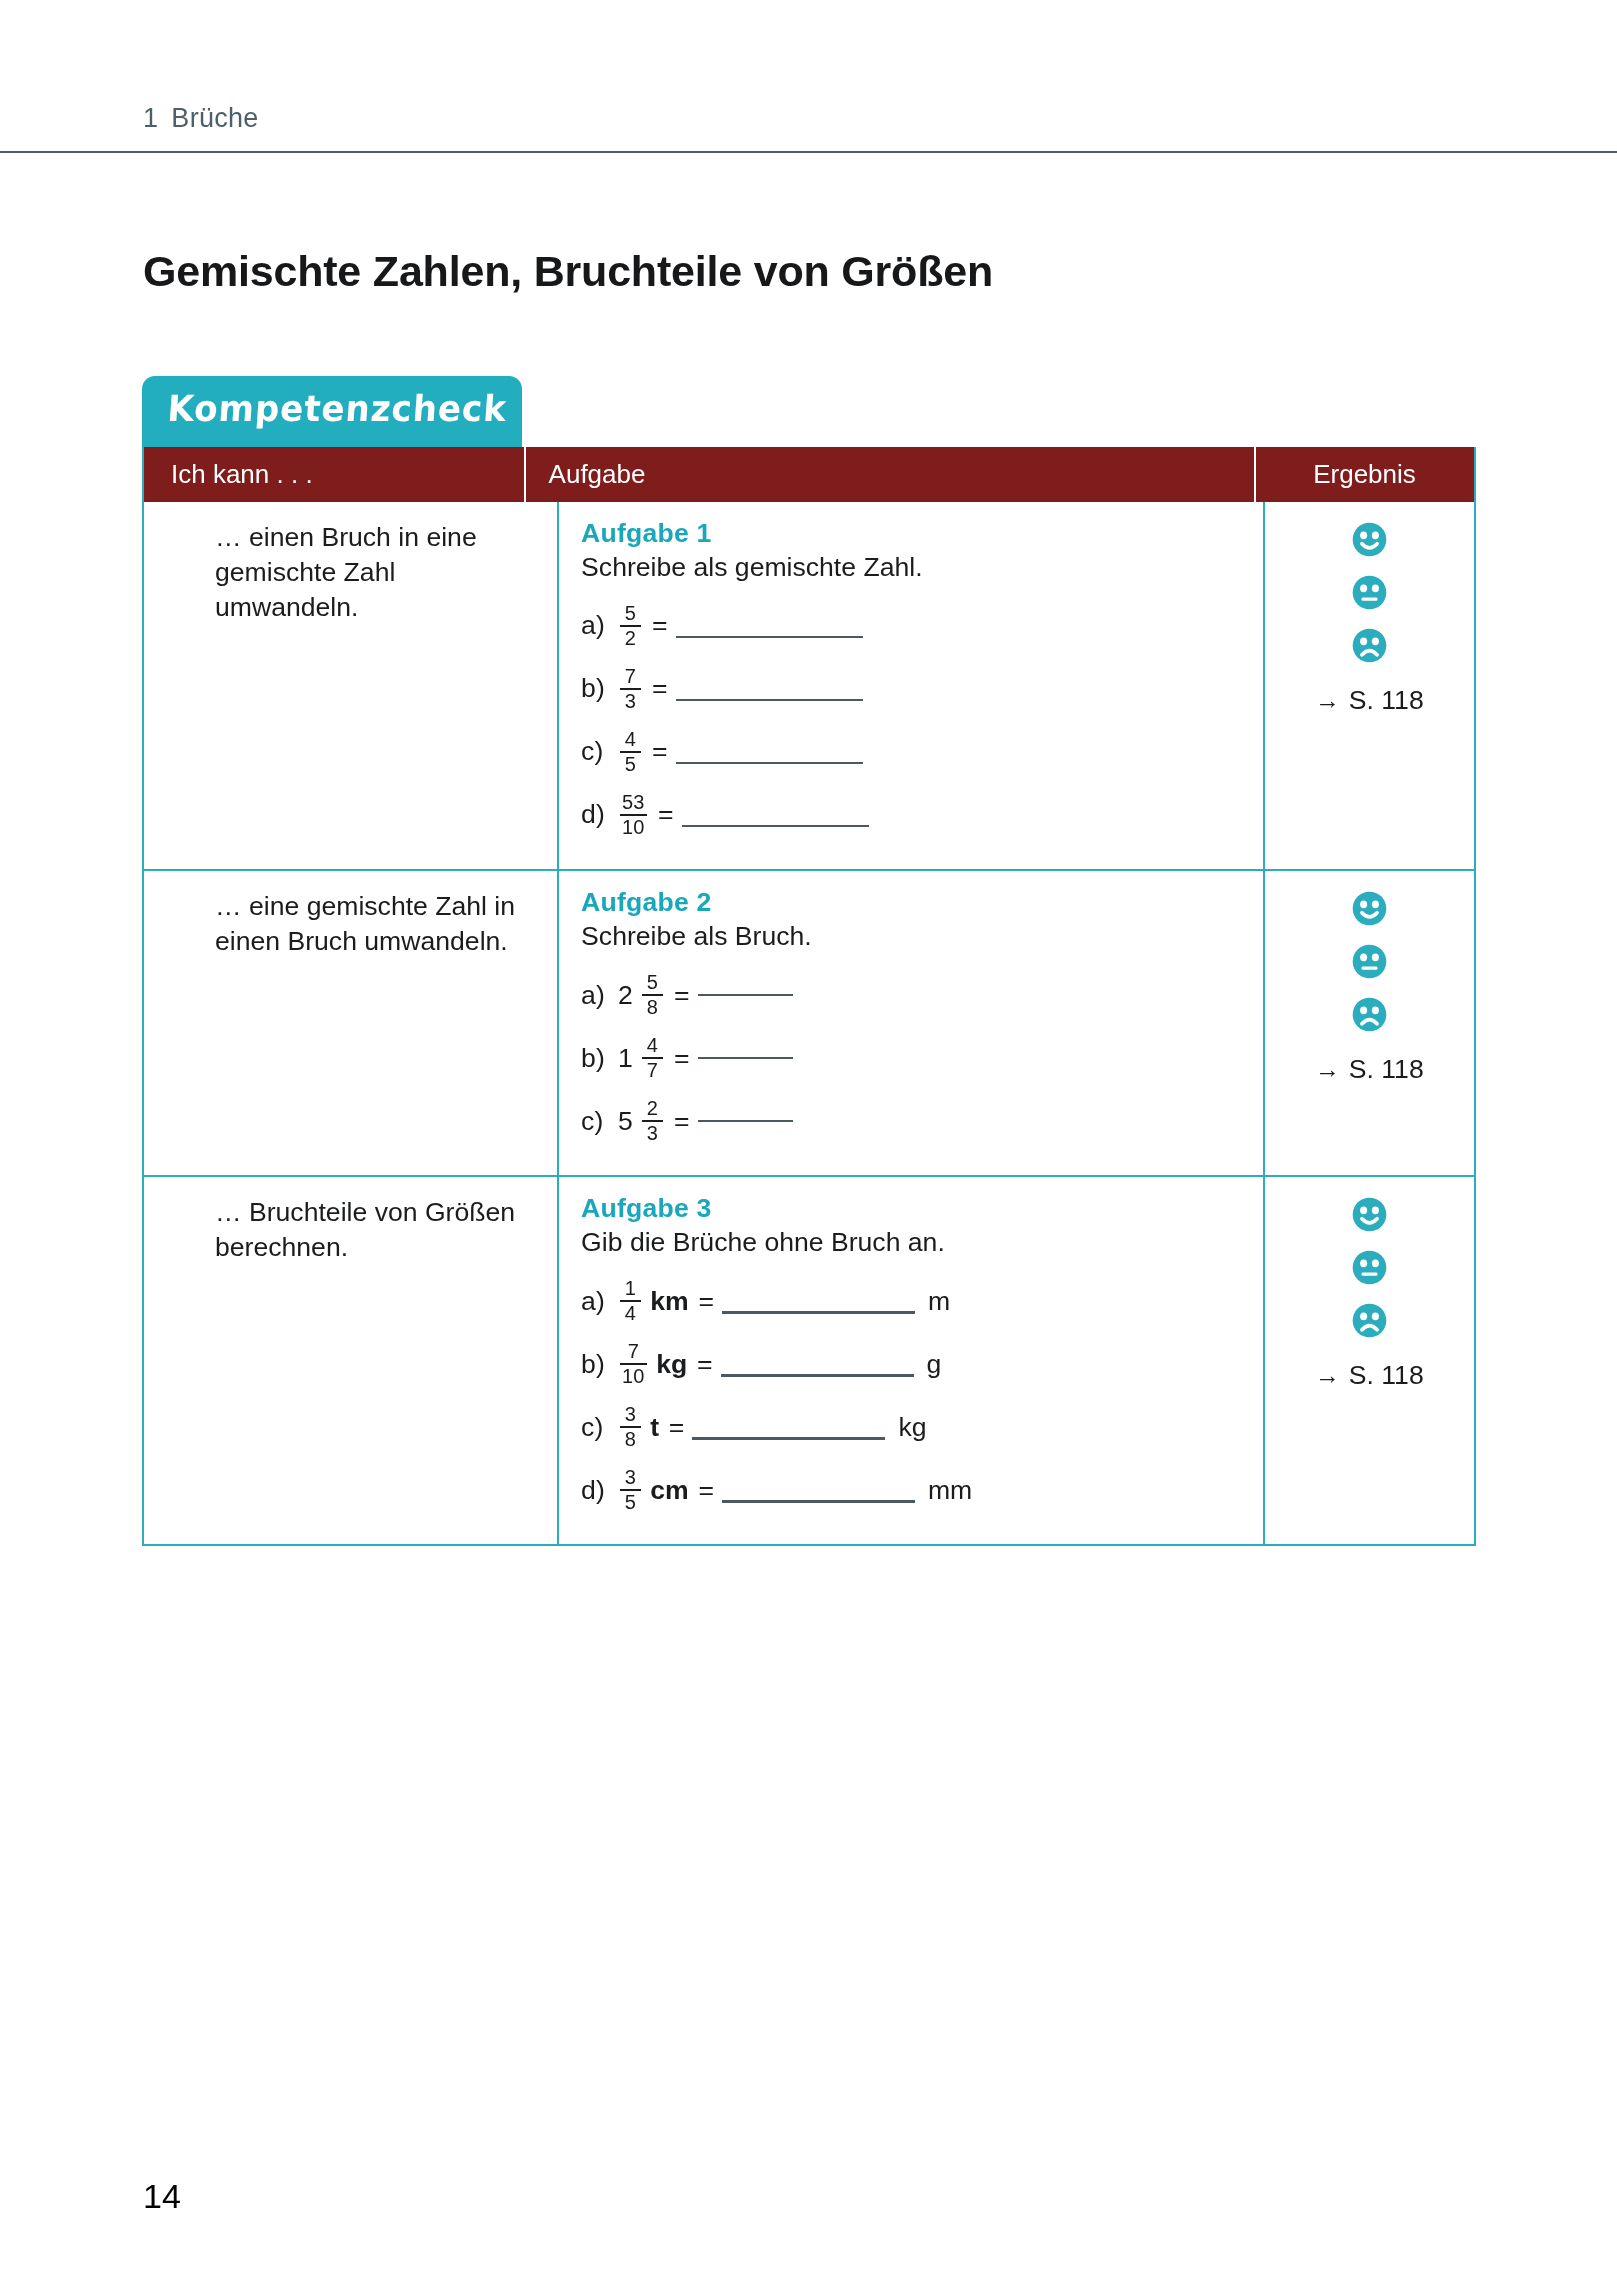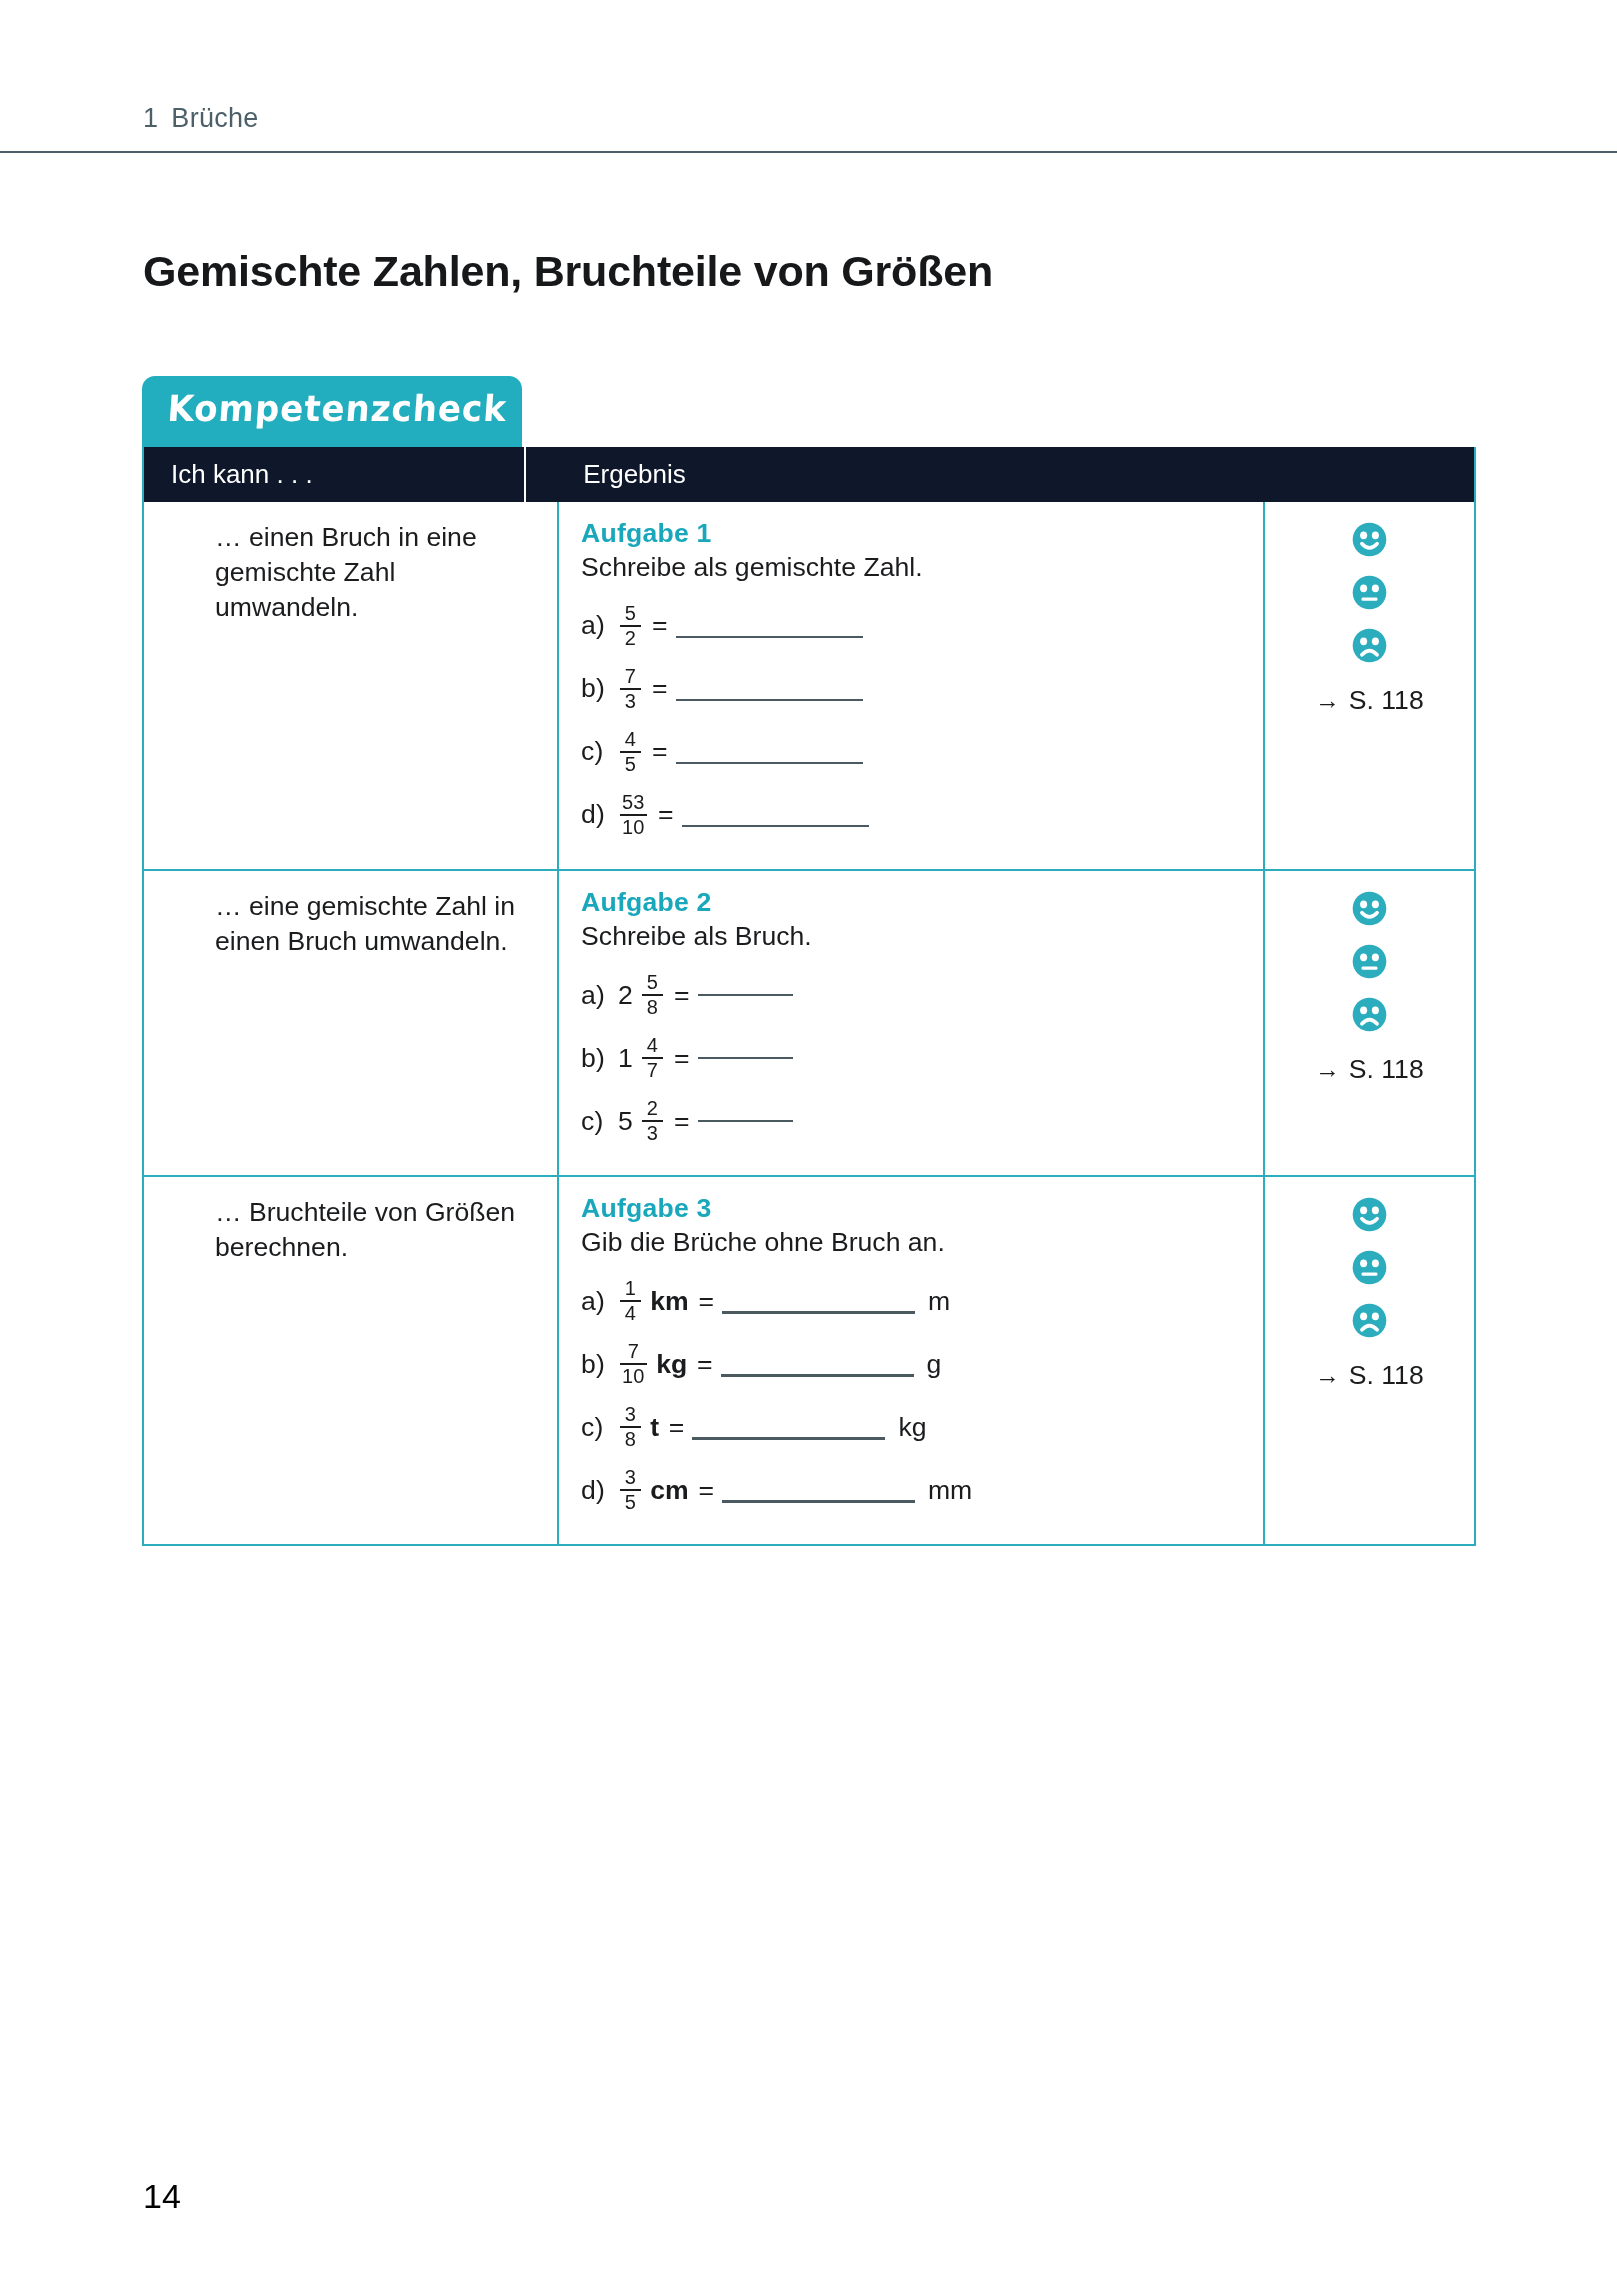--- a/index.html
+++ b/index.html
@@ -85,21 +85,21 @@
     top: 447px;
     width: 1334px;
     border: 2.4px solid #2badbe;
     border-top: none;
     box-sizing: border-box;
   }
 
   .thead {
     display: flex;
     height: 55px;
-    background: #0f172a;
+    background: #7f1d1d;
   }
   .thead .cell {
     display: flex;
     align-items: center;
     color: #ffffff;
     font-size: 26px;
     box-sizing: border-box;
   }
   .col-can   { width: 380px; padding-left: 27px; }
   .col-task  { width: 730px; padding-left: 22.6px; border-left: 2.4px solid #ffffff; }
@@ -242,20 +242,21 @@
   <h1 class="page-title">Gemischte Zahlen, Bruchteile von Größen</h1>
 
   <div class="tab">
     <div class="tab-label">Kompetenzcheck</div>
   </div>
 
   <div class="table">
 
     <div class="thead">
       <div class="cell col-can">Ich kann . . .</div>
+      <div class="cell col-task">Aufgabe</div>
       <div class="cell col-res">Ergebnis</div>
     </div>
 
     <div class="tbody" id="tbody">
         <div class="trow">
           <div class="tc tc-can">… einen Bruch in eine gemischte Zahl umwandeln.</div>
           <div class="tc tc-task">
             <div class="task-title">Aufgabe 1</div>
             <div class="task-intro">Schreibe als gemischte Zahl.</div>
             <div class="items">

